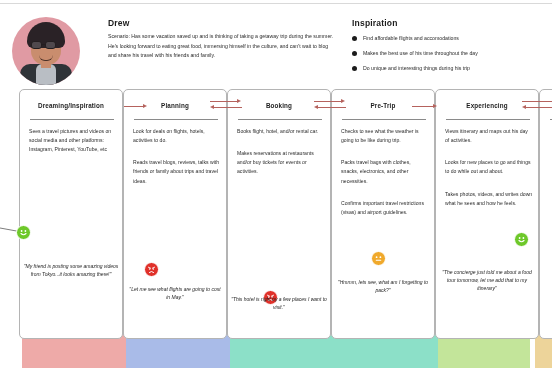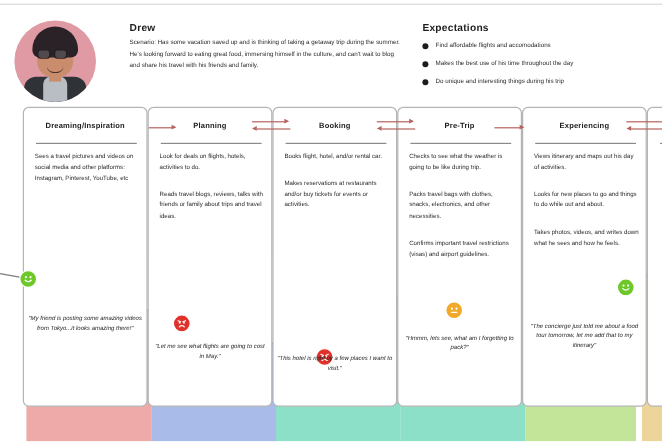--- a/index.html
+++ b/index.html
@@ -123,21 +123,21 @@
     <div class="av-hair"></div>
     <div class="av-glass-l"></div>
     <div class="av-glass-r"></div>
     <div class="av-bridge"></div>
     <div class="av-smile"></div>
   </div>
 
   <div class="persona-name">Drew</div>
   <div class="persona-scenario">Scenario: Has some vacation saved up and is thinking of taking a getaway trip during the summer.  He's looking forward to eating great food, immersing himself in the culture, and can't wait to blog and share his travel with his friends and family.</div>
 
-  <div class="exp-title">Expectations</div>
+  <div class="exp-title">Inspiration</div>
   <div class="exp-list">
     <div class="exp-item">
       <span class="exp-dot"></span>
       <span class="exp-text">Find affordable flights and accomodations</span>
     </div>
     <div class="exp-item">
       <span class="exp-dot"></span>
       <span class="exp-text">Makes the best use of his time throughout the day</span>
     </div>
     <div class="exp-item">

